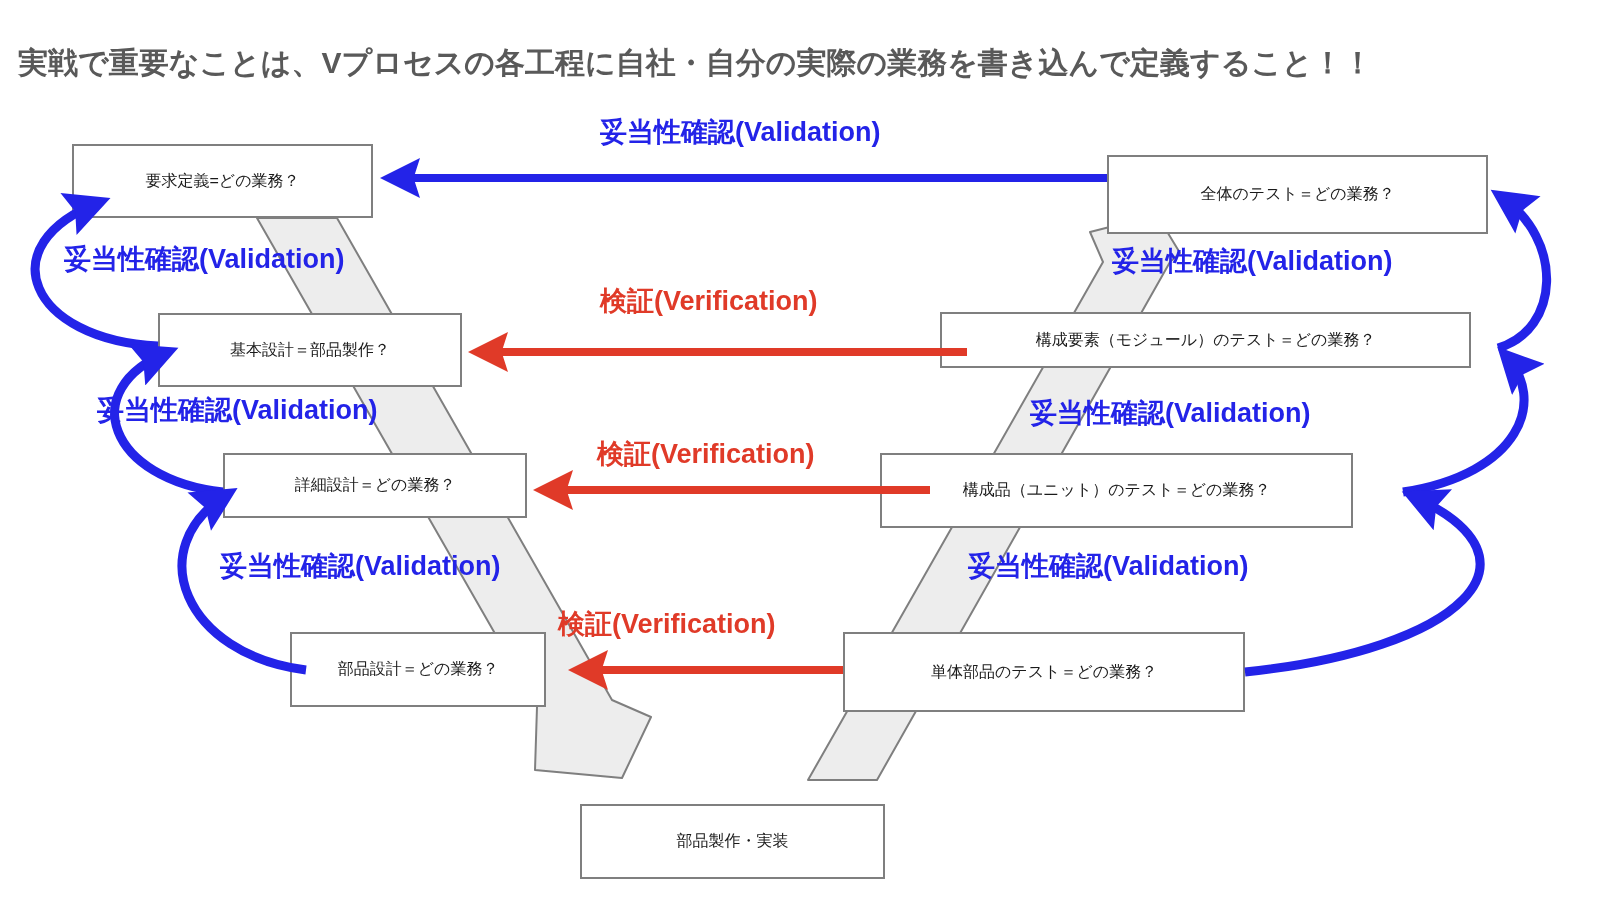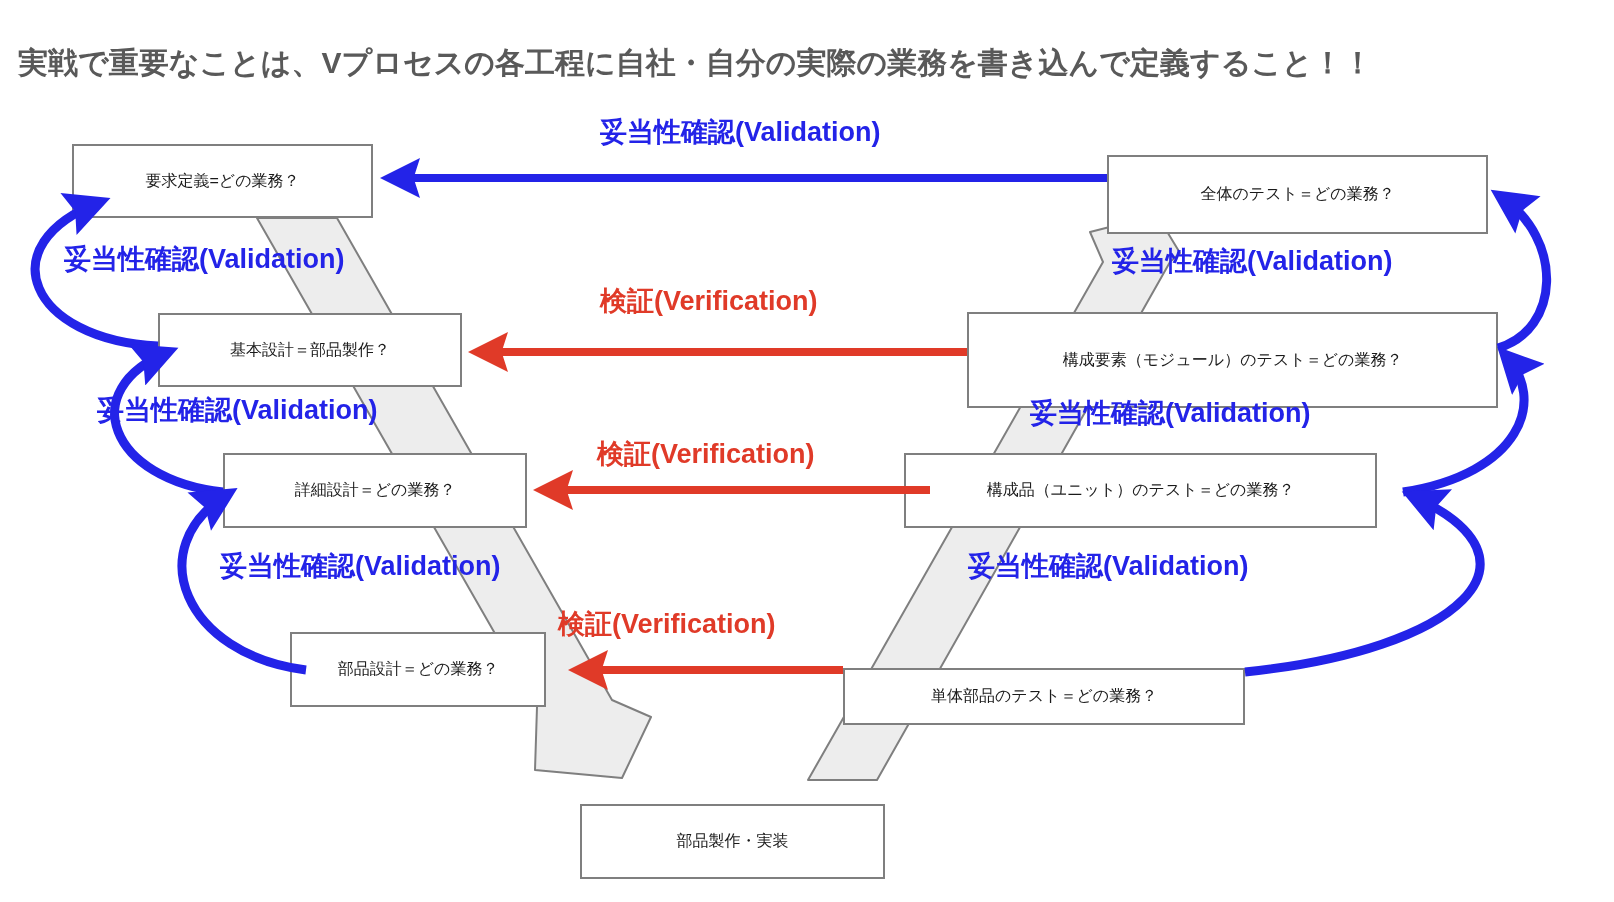--- a/index.html
+++ b/index.html
@@ -37,27 +37,27 @@
 
   <div class="title">実戦で重要なことは、Vプロセスの各工程に自社・自分の実際の業務を書き込んで定義すること！！</div>
 
   <svg class="layer under">
     <polygon class="band" points="257,218 337,218 612,700 651,717 622,778 535,770 537,707"></polygon>
     <polygon class="band" points="808,780 877,780 1170,262 1180,253 1157,215 1090,232 1103,262"></polygon>
   </svg>
 
   <div class="vbox" style="left:72px;top:144px;width:301px;height:74px">要求定義=どの業務？</div>
   <div class="vbox" style="left:158px;top:313px;width:304px;height:74px">基本設計＝部品製作？</div>
-  <div class="vbox" style="left:223px;top:453px;width:304px;height:75px">詳細設計＝どの業務？</div>
+  <div class="vbox" style="left:223px;top:453px;width:304px;height:65px">詳細設計＝どの業務？</div>
   <div class="vbox" style="left:290px;top:632px;width:256px;height:75px">部品設計＝どの業務？</div>
   <div class="vbox" style="left:580px;top:804px;width:305px;height:75px">部品製作・実装</div>
   <div class="vbox" style="left:1107px;top:155px;width:381px;height:79px">全体のテスト＝どの業務？</div>
-  <div class="vbox" style="left:967px;top:312px;width:531px;height:96px">構成要素（モジュール）のテスト＝どの業務？</div>
-  <div class="vbox" style="left:904px;top:453px;width:473px;height:75px">構成品（ユニット）のテスト＝どの業務？</div>
-  <div class="vbox" style="left:843px;top:668px;width:402px;height:57px">単体部品のテスト＝どの業務？</div>
+  <div class="vbox" style="left:940px;top:312px;width:531px;height:56px">構成要素（モジュール）のテスト＝どの業務？</div>
+  <div class="vbox" style="left:880px;top:453px;width:473px;height:75px">構成品（ユニット）のテスト＝どの業務？</div>
+  <div class="vbox" style="left:843px;top:632px;width:402px;height:80px">単体部品のテスト＝どの業務？</div>
 
   <svg class="layer over">
     <defs>
       <marker id="ab" viewBox="0 0 10 10" refX="7.5" refY="5" markerWidth="6.5" markerHeight="5" orient="auto" markerUnits="strokeWidth">
         <path d="M0,0 L10,5 L0,10 L1.6,5 Z" style="fill:var(--validation_blue)"></path>
       </marker>
       <marker id="ar" viewBox="0 0 10 10" refX="7.5" refY="5" markerWidth="6.5" markerHeight="5" orient="auto" markerUnits="strokeWidth">
         <path d="M0,0 L10,5 L0,10 L1.6,5 Z" style="fill:var(--verification_red)"></path>
       </marker>
     </defs>

